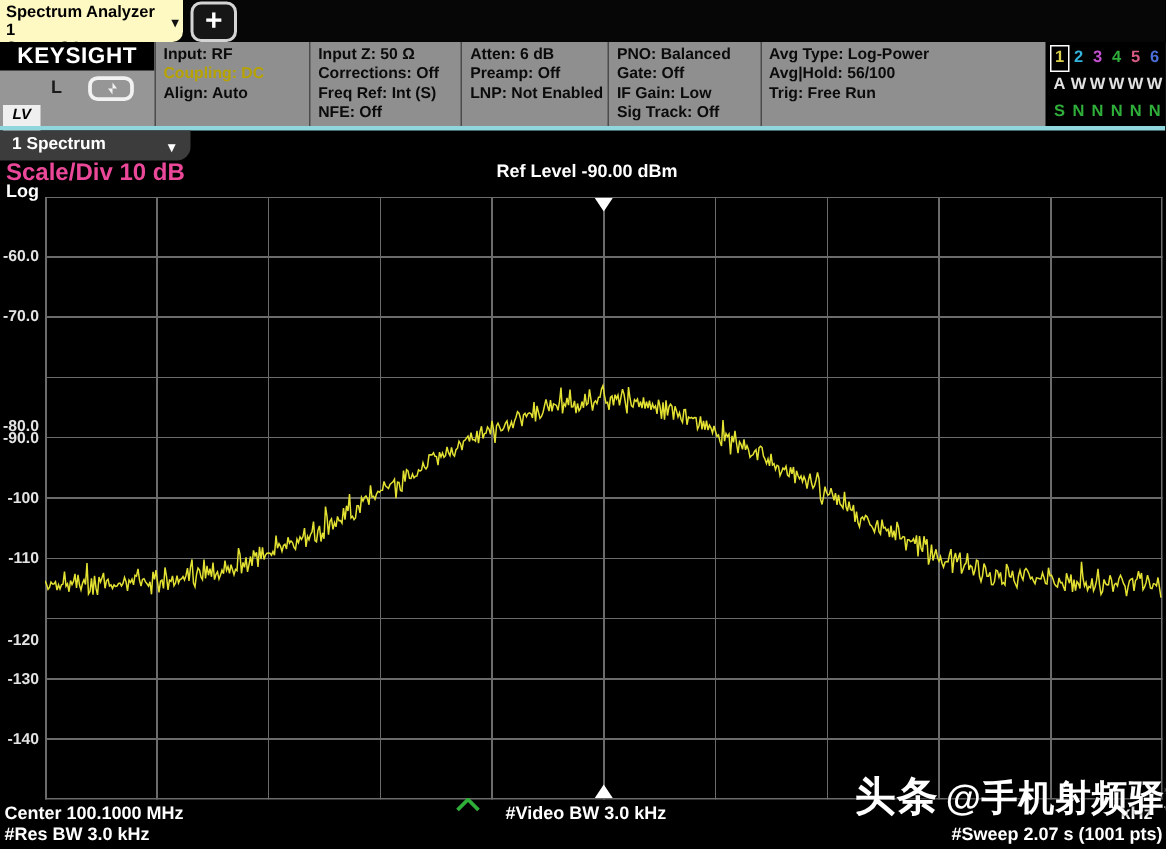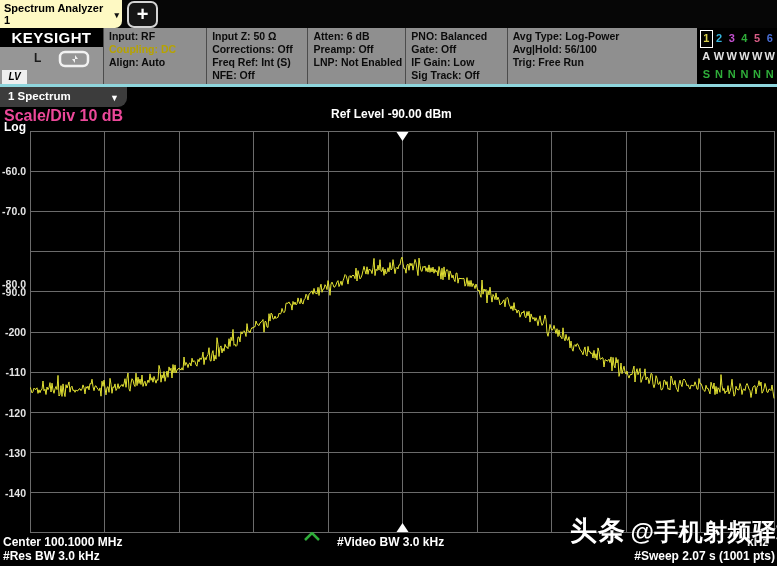--- a/index.html
+++ b/index.html
@@ -156,23 +156,23 @@
 
   <div class="scale-div">Scale/Div 10 dB</div>
   <div class="log-label">Log</div>
   <div class="ref-level">Ref Level -90.00 dBm</div>
 
   <div id="ylabels">
       <div class="ylabel" style="top: 165.2px;">-60.0</div>
       <div class="ylabel" style="top: 205.4px;">-70.0</div>
       <div class="ylabel" style="top: 262px; margin-top: 16px;">-80.0</div>
       <div class="ylabel" style="top: 285.8px;">-90.0</div>
-      <div class="ylabel" style="top: 326px;">-200</div>
+      <div class="ylabel" style="top: 326px;">-100</div>
       <div class="ylabel" style="top: 366.2px;">-110</div>
-      <div class="ylabel" style="top: 407px;">-120</div>
+      <div class="ylabel" style="top: 421px;">-120</div>
       <div class="ylabel" style="top: 446.6px;">-130</div>
       <div class="ylabel" style="top: 486.8px;">-140</div>
     </div>
 
   <svg id="plot" width="745" height="402">
       <line x1="0.5" y1="0" x2="0.5" y2="402" stroke="#6b6b6b" stroke-width="1" shape-rendering="crispEdges"></line>
       <line x1="0" y1="0.5" x2="745" y2="0.5" stroke="#6b6b6b" stroke-width="1" shape-rendering="crispEdges"></line>
       <line x1="74.5" y1="0" x2="74.5" y2="402" stroke="#6b6b6b" stroke-width="1" shape-rendering="crispEdges"></line>
       <line x1="0" y1="40.2" x2="745" y2="40.2" stroke="#6b6b6b" stroke-width="1" shape-rendering="crispEdges"></line>
       <line x1="149" y1="0" x2="149" y2="402" stroke="#6b6b6b" stroke-width="1" shape-rendering="crispEdges"></line>

